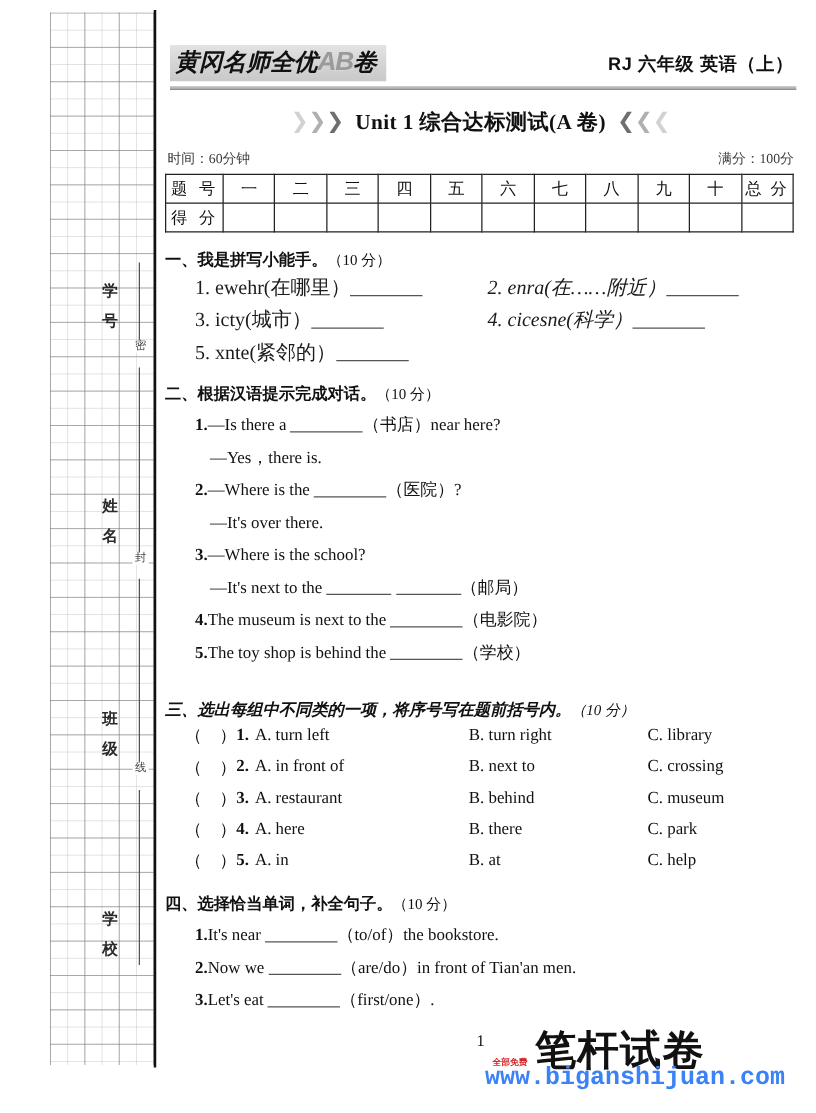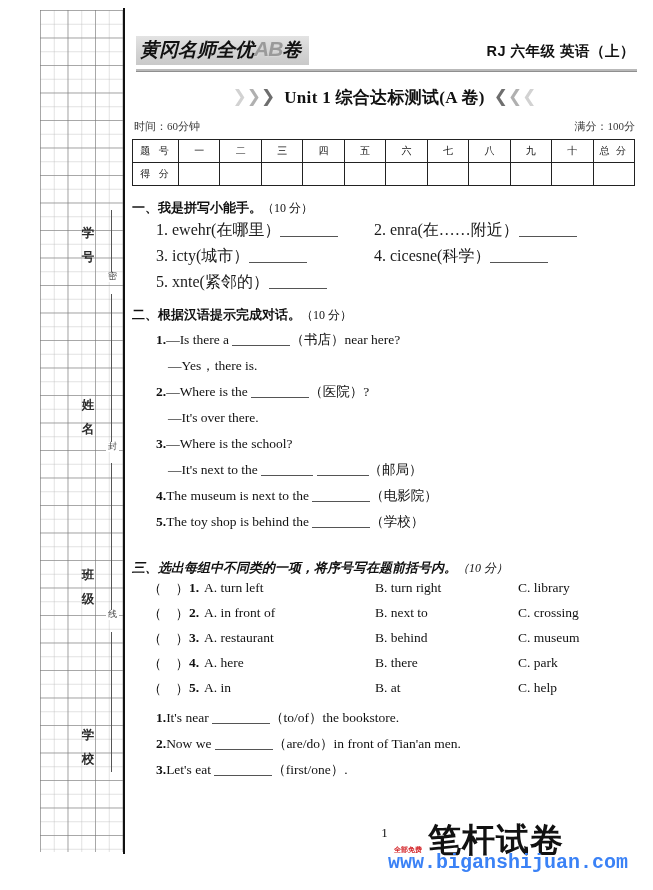--- a/index.html
+++ b/index.html
@@ -178,21 +178,21 @@
     margin-top: 4px;
     width: 503px;
     border-collapse: collapse;
     table-layout: fixed;
   }
   #score-table td {
     border: 1px solid #222;
     height: 20px;
     text-align: center;
     vertical-align: middle;
-    font-size: 10px;
+    font-size: 13px;
     font-family: "Liberation Serif", "DejaVu Serif", serif;
     color: #111;
   }
   #score-table td.hdr-cell {
     width: 42px;
     letter-spacing: 3px;
     padding-left: 2px;
   }
   #score-table td.total-cell { letter-spacing: 2px; }
 
@@ -225,21 +225,21 @@
     vertical-align: -2px;
   }
   .b-md { width: 58px; }
   .b-sm { width: 52px; }
 
   .indent1 { padding-left: 24px; }
   .indent2 { padding-left: 36px; }
 
   .two-col { position: relative; height: 26px; }
   .two-col .left  { position:absolute; left: 24px; top:0; }
-  .two-col .right { position:absolute; left: 242px; top:0; }
+  .two-col .right { position:absolute; left: 258px; top:0;font-style:italic; }
 
   
   .choice-row { position: relative; height: 25px; font-size: 13.5px; color:#111; }
   .choice-row .paren { position:absolute; left: 16px; top:0; letter-spacing: 14px; }
   .choice-row .cnum  { position:absolute; left: 57px; top:0; font-weight:700; }
   .choice-row .optA  { position:absolute; left: 72px; top:0; }
   .choice-row .optB  { position:absolute; left: 243px; top:0; }
   .choice-row .optC  { position:absolute; left: 386px; top:0; }
 
   
@@ -437,20 +437,21 @@
       <span class="optC">C. park</span>
     </div>
     <div class="choice-row">
       <span class="paren">（）</span>
       <span class="cnum">5.</span>
       <span class="optA">A. in</span>
       <span class="optB">B. at</span>
       <span class="optC">C. help</span>
     </div>
 
+    <div class="sec-heading" style="margin-top:9px;"><span>四、选择恰当单词，补全句子。</span><span class="pts">（10 分）</span></div>
 
     <div class="qline indent1"><span class="num">1.</span><span>It's near </span><span class="blank b-md"></span><span>（to/of）the bookstore.</span></div>
 
     <div class="qline indent1"><span class="num">2.</span><span>Now we </span><span class="blank b-md"></span><span>（are/do）in front of Tian'an men.</span></div>
 
     <div class="qline indent1"><span class="num">3.</span><span>Let's eat </span><span class="blank b-md"></span><span>（first/one）.</span></div>
 
   </div>
 
   <div id="page-number">1</div>

